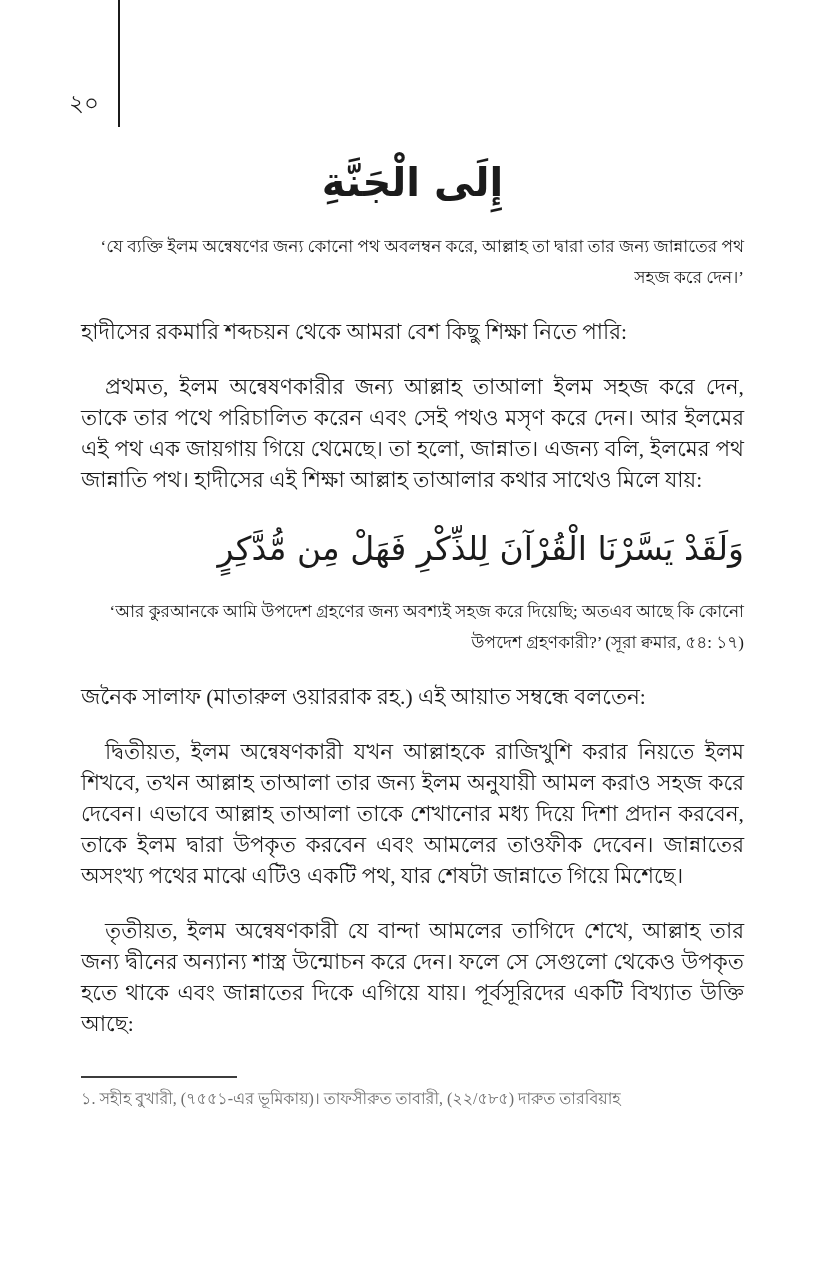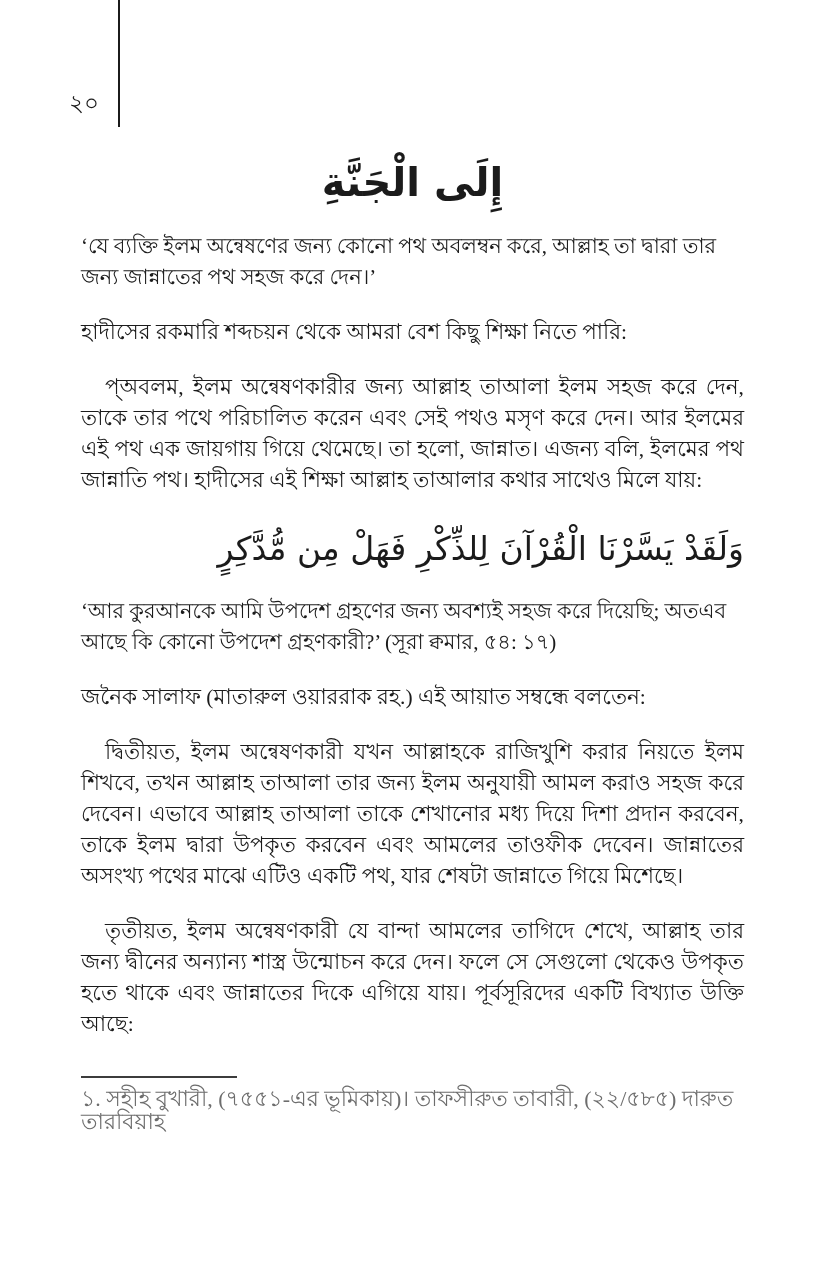--- a/index.html
+++ b/index.html
@@ -46,23 +46,23 @@
     margin: 26px 0 20px;
     font-size: 40px;
     line-height: 1.45;
     font-weight: bold;
     text-align: center;
     direction: rtl;
     font-family: "DejaVu Sans", "Liberation Serif", serif;
   }
   .quote {
     margin: 0 0 24px;
-    font-size: 21px;
+    font-size: 17px;
     line-height: 31px;
-    text-align: left;
+    text-align: right;
   }
   .body-para {
     margin: 0 0 24px;
     font-size: 21.5px;
     line-height: 31px;
     text-align: justify;
     text-justify: inter-word;
   }
   .indent { text-indent: 24px; }
   .arabic-verse {
@@ -84,21 +84,21 @@
     left: 81px; top: 1076px;
     width: 663px;
   }
   .footnote-rule {
     width: 156px; height: 2px;
     background: #3c3c3c;
     margin: 0 0 9px 0;
   }
   .footnote-text {
     margin: 0;
-    font-size: 22px;
+    font-size: 16px;
     line-height: 23px;
     color: #6d6d6d;
   }
 </style>
 </head>
 <body>
 
 <div class="page">
 
   <header class="page-header">
@@ -107,21 +107,21 @@
   </header>
 
   <main class="main">
 
     <h1 class="arabic-heading">إِلَى الْجَنَّةِ</h1>
 
     <p class="quote">‘যে ব্যক্তি ইলম অন্বেষণের জন্য কোনো পথ অবলম্বন করে, আল্লাহ তা দ্বারা তার জন্য জান্নাতের পথ সহজ করে দেন।’</p>
 
     <p class="body-para">হাদীসের রকমারি শব্দচয়ন থেকে আমরা বেশ কিছু শিক্ষা নিতে পারি:</p>
 
-    <p class="body-para indent">প্অবলম, ইলম অন্বেষণকারীর জন্য আল্লাহ তাআলা ইলম সহজ করে দেন, তাকে তার পথে পরিচালিত করেন এবং সেই পথও মসৃণ করে দেন। আর ইলমের এই পথ এক জায়গায় গিয়ে থেমেছে। তা হলো, জান্নাত। এজন্য বলি, ইলমের পথ জান্নাতি পথ। হাদীসের এই শিক্ষা আল্লাহ তাআলার কথার সাথেও মিলে যায়:</p>
+    <p class="body-para indent">প্রথমত, ইলম অন্বেষণকারীর জন্য আল্লাহ তাআলা ইলম সহজ করে দেন, তাকে তার পথে পরিচালিত করেন এবং সেই পথও মসৃণ করে দেন। আর ইলমের এই পথ এক জায়গায় গিয়ে থেমেছে। তা হলো, জান্নাত। এজন্য বলি, ইলমের পথ জান্নাতি পথ। হাদীসের এই শিক্ষা আল্লাহ তাআলার কথার সাথেও মিলে যায়:</p>
 
     <p class="arabic-verse">وَلَقَدْ يَسَّرْنَا الْقُرْآنَ لِلذِّكْرِ فَهَلْ مِن مُّدَّكِرٍ</p>
 
     <p class="quote">‘আর কুরআনকে আমি উপদেশ গ্রহণের জন্য অবশ্যই সহজ করে দিয়েছি; অতএব আছে কি কোনো উপদেশ গ্রহণকারী?’ (সূরা ক্বমার, ৫৪: ১৭)</p>
 
     <p class="body-para">জনৈক সালাফ (মাতারুল ওয়াররাক রহ.) এই আয়াত সম্বন্ধে বলতেন:</p>
 
 
     <p class="body-para indent">দ্বিতীয়ত, ইলম অন্বেষণকারী যখন আল্লাহকে রাজিখুশি করার নিয়তে ইলম শিখবে, তখন আল্লাহ তাআলা তার জন্য ইলম অনুযায়ী আমল করাও সহজ করে দেবেন। এভাবে আল্লাহ তাআলা তাকে শেখানোর মধ্য দিয়ে দিশা প্রদান করবেন, তাকে ইলম দ্বারা উপকৃত করবেন এবং আমলের তাওফীক দেবেন। জান্নাতের অসংখ্য পথের মাঝে এটিও একটি পথ, যার শেষটা জান্নাতে গিয়ে মিশেছে।</p>
 

